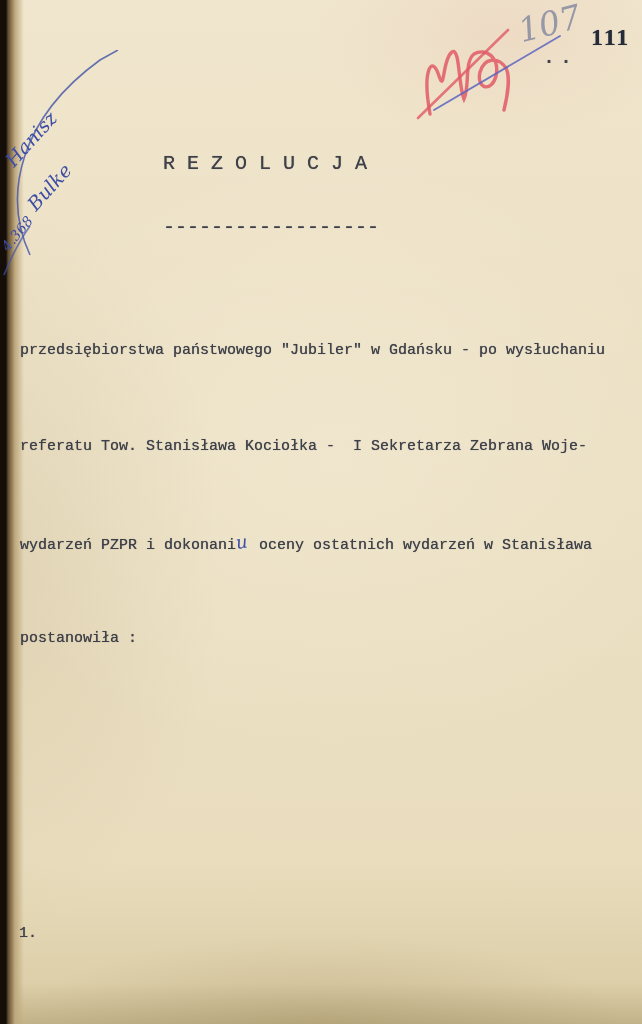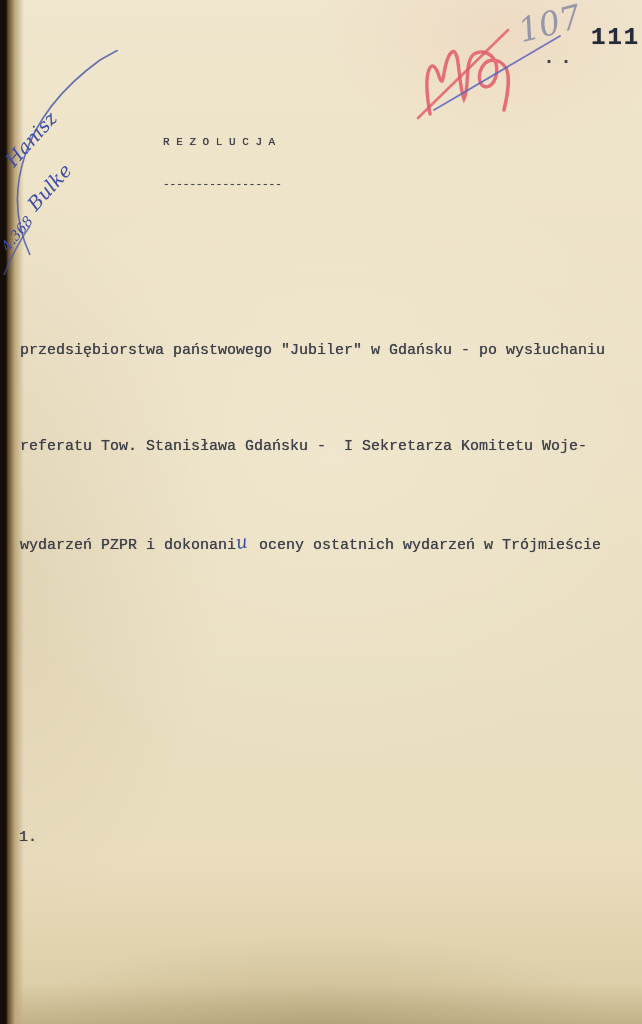--- a/index.html
+++ b/index.html
@@ -15,36 +15,36 @@
       radial-gradient(ellipse 260px 160px at 78% 3%, rgba(232,190,175,0.28), transparent 70%),
       radial-gradient(ellipse 520px 420px at 52% 45%, rgba(255,252,240,0.20), transparent 75%),
       radial-gradient(ellipse 300px 520px at 2% 55%, rgba(150,125,80,0.12), transparent 70%),
       radial-gradient(ellipse 400px 120px at 50% 100%, rgba(120,100,55,0.18), transparent 75%);
   }
   .edge-left {
     position:absolute; left:0; top:0; bottom:0; width:24px;
     background:linear-gradient(90deg,#150e08 0px,#150e08 6px,#5f4c30 8px,#97805a 12px,#bfa97e 15px,rgba(191,169,126,0) 24px);
   }
   .ink { text-shadow:0 0 0.7px rgba(62,64,73,0.85); }
-  .title-block { position:absolute; left:163px; top:109px; font-size:11px; white-space:pre; }
+  .title-block { position:absolute; left:163px; top:109px; font-size:20px; white-space:pre; }
   .title-line { line-height:18px; }
   .title-dashes { line-height:12px; margin-top:3px; }
   .doc-body { position:absolute; left:20px; top:175px; width:612px; font-size:15px; line-height:32px; white-space:pre; }
   .ln { height:32px; }
   .para-gap { height:7px; }
   .item { position:relative; padding-left:13px; }
   .item-num { position:absolute; left:-1px; top:0; }
   .hand-correction {
     display:inline-block; font-family:"DejaVu Serif",serif; font-style:italic;
     color:#3c4da8; font-size:18px; transform:rotate(-8deg) translateY(-1px);
     text-shadow:none; width:14px;
   }
   .page-number {
     position:absolute; left:591px; top:24px;
-    font-family:Liberation Mono, monospace; font-weight:bold; font-size:24px;
+    font-family:Liberation Serif, serif; font-weight:bold; font-size:24px;
     letter-spacing:2px; color:#252b39;
   }
   .old-number {
     position:absolute; left:518px; top:4px;
     font-family:"DejaVu Serif",serif; font-style:italic; font-size:33px;
     color:rgba(125,132,156,0.78); transform:rotate(-14deg);
   }
   .dots { position:absolute; left:543px; top:46px; font-size:20px; font-weight:bold; color:#3f434e; letter-spacing:5px; }
   .svg-abs { position:absolute; }
   .margin-script { font-family:"DejaVu Serif",serif; font-style:italic; }
@@ -75,22 +75,23 @@
 
   <div class="title-block ink">
     <div class="title-line">R E Z O L U C J A</div>
     <div class="title-dashes">------------------</div>
   </div>
 
   <div class="doc-body ink">
 
     <div class="para">
       <div class="ln">przedsiębiorstwa państwowego "Jubiler" w Gdańsku - po wysłuchaniu</div>
-      <div class="ln">referatu Tow. Stanisława Gdańsku -  I Sekretarza Komitetu Woje-</div>
-      <div class="ln"><span>wydarzeń PZPR i dokonani</span><span class="hand-correction">u</span><span> oceny ostatnich wydarzeń w Trójmieście</span></div>
+      <div class="ln">referatu Tow. Stanisława Kociołka -  I Sekretarza Zebrana Woje-</div>
+      <div class="ln"><span>wydarzeń PZPR i dokonani</span><span class="hand-correction">u</span><span> oceny ostatnich wydarzeń w Stanisława</span></div>
+      <div class="ln">postanowiła :</div>
     </div>
 
     <div class="para-gap"></div>
 
     <div class="item">
       <span class="item-num">1.</span>
       
       
       
       

